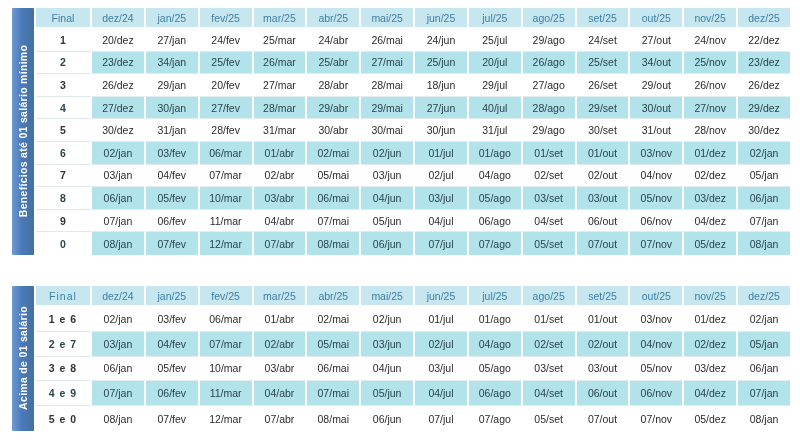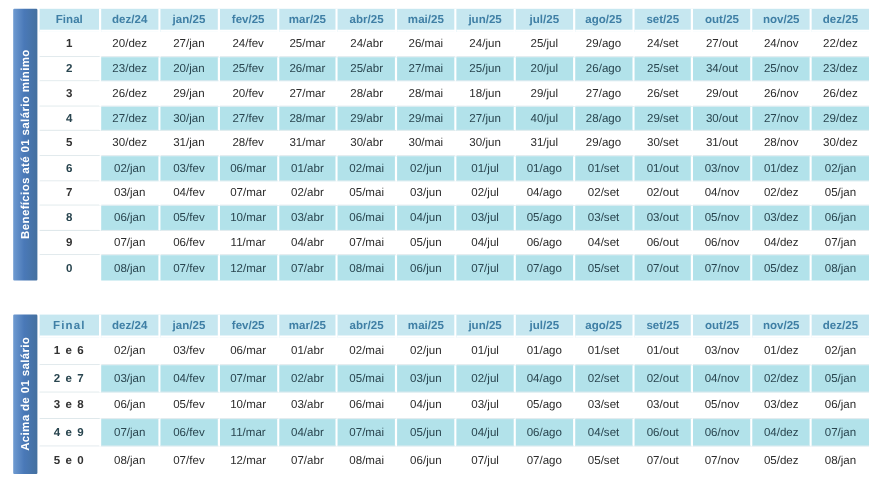--- a/index.html
+++ b/index.html
@@ -80,21 +80,21 @@
   .row.header .c-first {
     background: #8ed6de;
     color: #2e4a5a;
     font-size: 12px;
     border-bottom: 2px solid #ffffff;
   }
   .row.header .cell {
     background: #c6e7f0;
     color: #3f7fa5;
     font-size: 10.5px;
-    font-weight: bold;
+    font-weight: normal;
     border-bottom: 2px solid #ffffff;
     text-align: right;
   }
   .row.stripe .cell { background: #b2e2ea; color: #29454f; }
   .row.plain  .cell { background: #ffffff; }
   .row.stripe .c-first, .row.plain .c-first { background: #ffffff; }
 
   #block-1 .row { height: 22.6px; }
   #block-1 .row.header { height: 21px; }
   #block-2 .row { height: 24.8px; }
@@ -141,21 +141,21 @@
           <div class="cell">25/jul</div>
           <div class="cell">29/ago</div>
           <div class="cell">24/set</div>
           <div class="cell">27/out</div>
           <div class="cell">24/nov</div>
           <div class="cell">22/dez</div>
         </div>
         <div class="row stripe">
           <div class="cell c-first">2</div>
           <div class="cell">23/dez</div>
-          <div class="cell">20/jan</div>
+          <div class="cell">34/jan</div>
           <div class="cell">25/fev</div>
           <div class="cell">26/mar</div>
           <div class="cell">25/abr</div>
           <div class="cell">27/mai</div>
           <div class="cell">25/jun</div>
           <div class="cell">20/jul</div>
           <div class="cell">26/ago</div>
           <div class="cell">25/set</div>
           <div class="cell">34/out</div>
           <div class="cell">25/nov</div>

